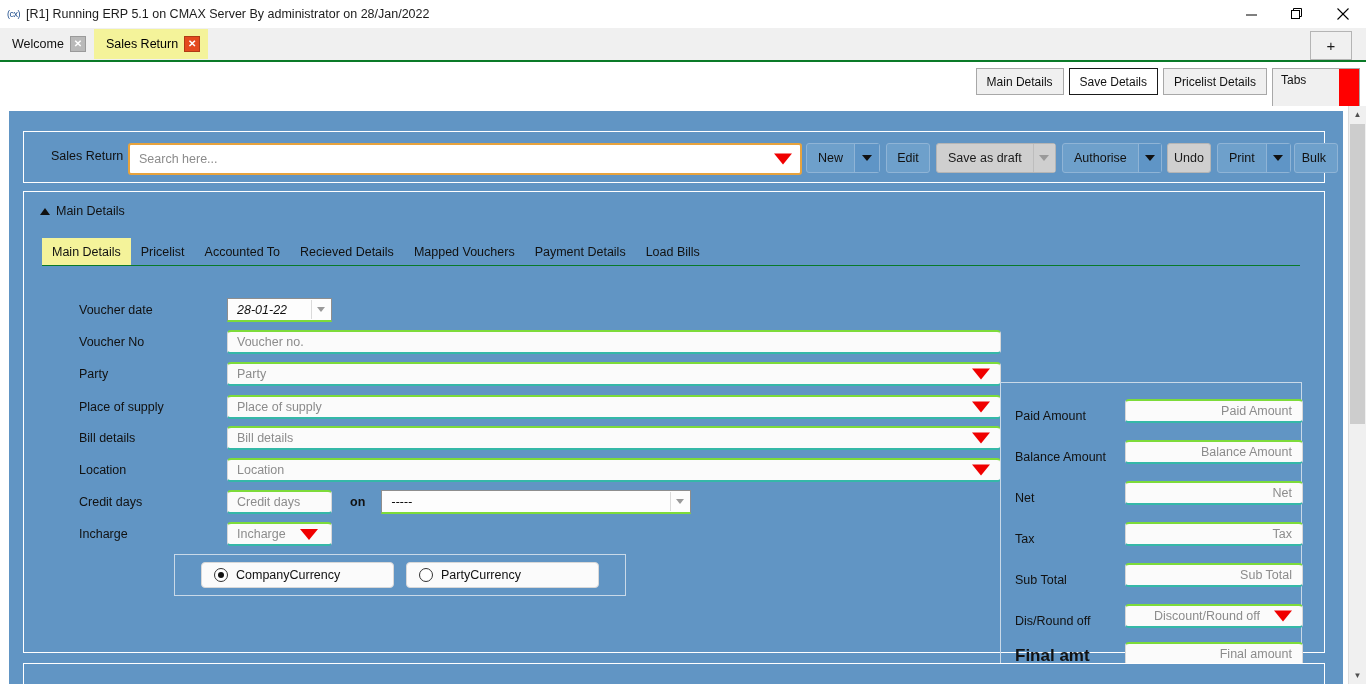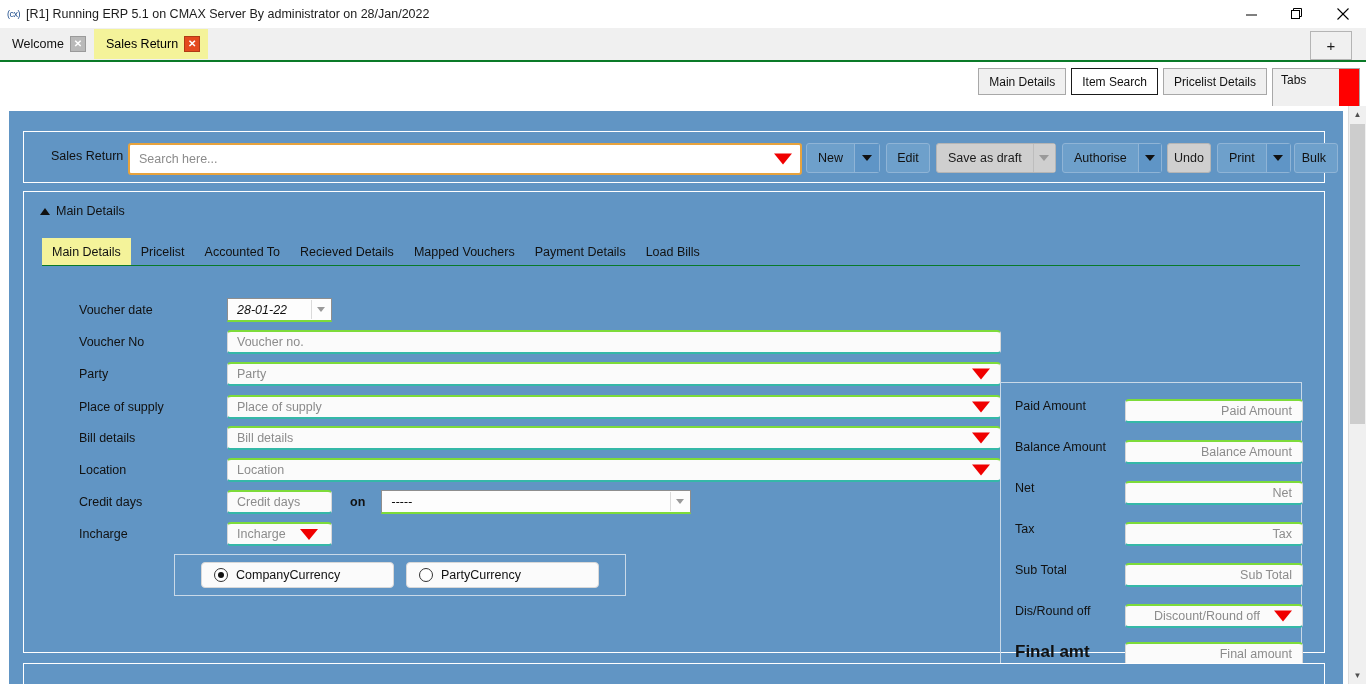--- a/index.html
+++ b/index.html
@@ -216,21 +216,21 @@
     width:12px;height:12px;border-radius:50%;border:1.5px solid #333;background:#fff;
     display:flex;align-items:center;justify-content:center; flex:none;
   }
   .rdo .dot { width:6px;height:6px;border-radius:50%;background:#111; }
 
   
   .summary {
     position:absolute; left:976px; top:190px; width:300px; height:323px;
     border:1px solid #c9d9e8;
   }
-  .srow { position:absolute; display:flex; align-items:flex-start; }
+  .srow { position:absolute; display:flex; align-items:flex-end; }
   .slabel { font-size:12.5px; color:#111; }
   .slabel.big { font-size:17px; font-weight:bold; }
 
   .remark {
     position:absolute; left:38px; top:488px; width:1238px; height:26px;
   }
 
   
   .card-bottom {
     position:absolute; left:14px; top:552px; width:1300px; height:60px;
@@ -274,21 +274,21 @@
     <div class="doc-tab active">
       <span>Sales Return</span>
       <span class="tab-close">✕</span>
     </div>
     <div class="newtab-btn">+</div>
   </div>
 
   <div class="topband">
     <div class="tabbtns">
       <div class="tabbtn">Main Details</div>
-      <div class="tabbtn focused">Item Search</div>
+      <div class="tabbtn focused">Save Details</div>
       <div class="tabbtn">Pricelist Details</div>
       <div class="tabbtn tabsbtn">
         <span class="lbl">Tabs</span>
         <span class="redblock"></span>
       </div>
     </div>
   </div>
 
   <div class="page">
     <div class="bluecanvas">

